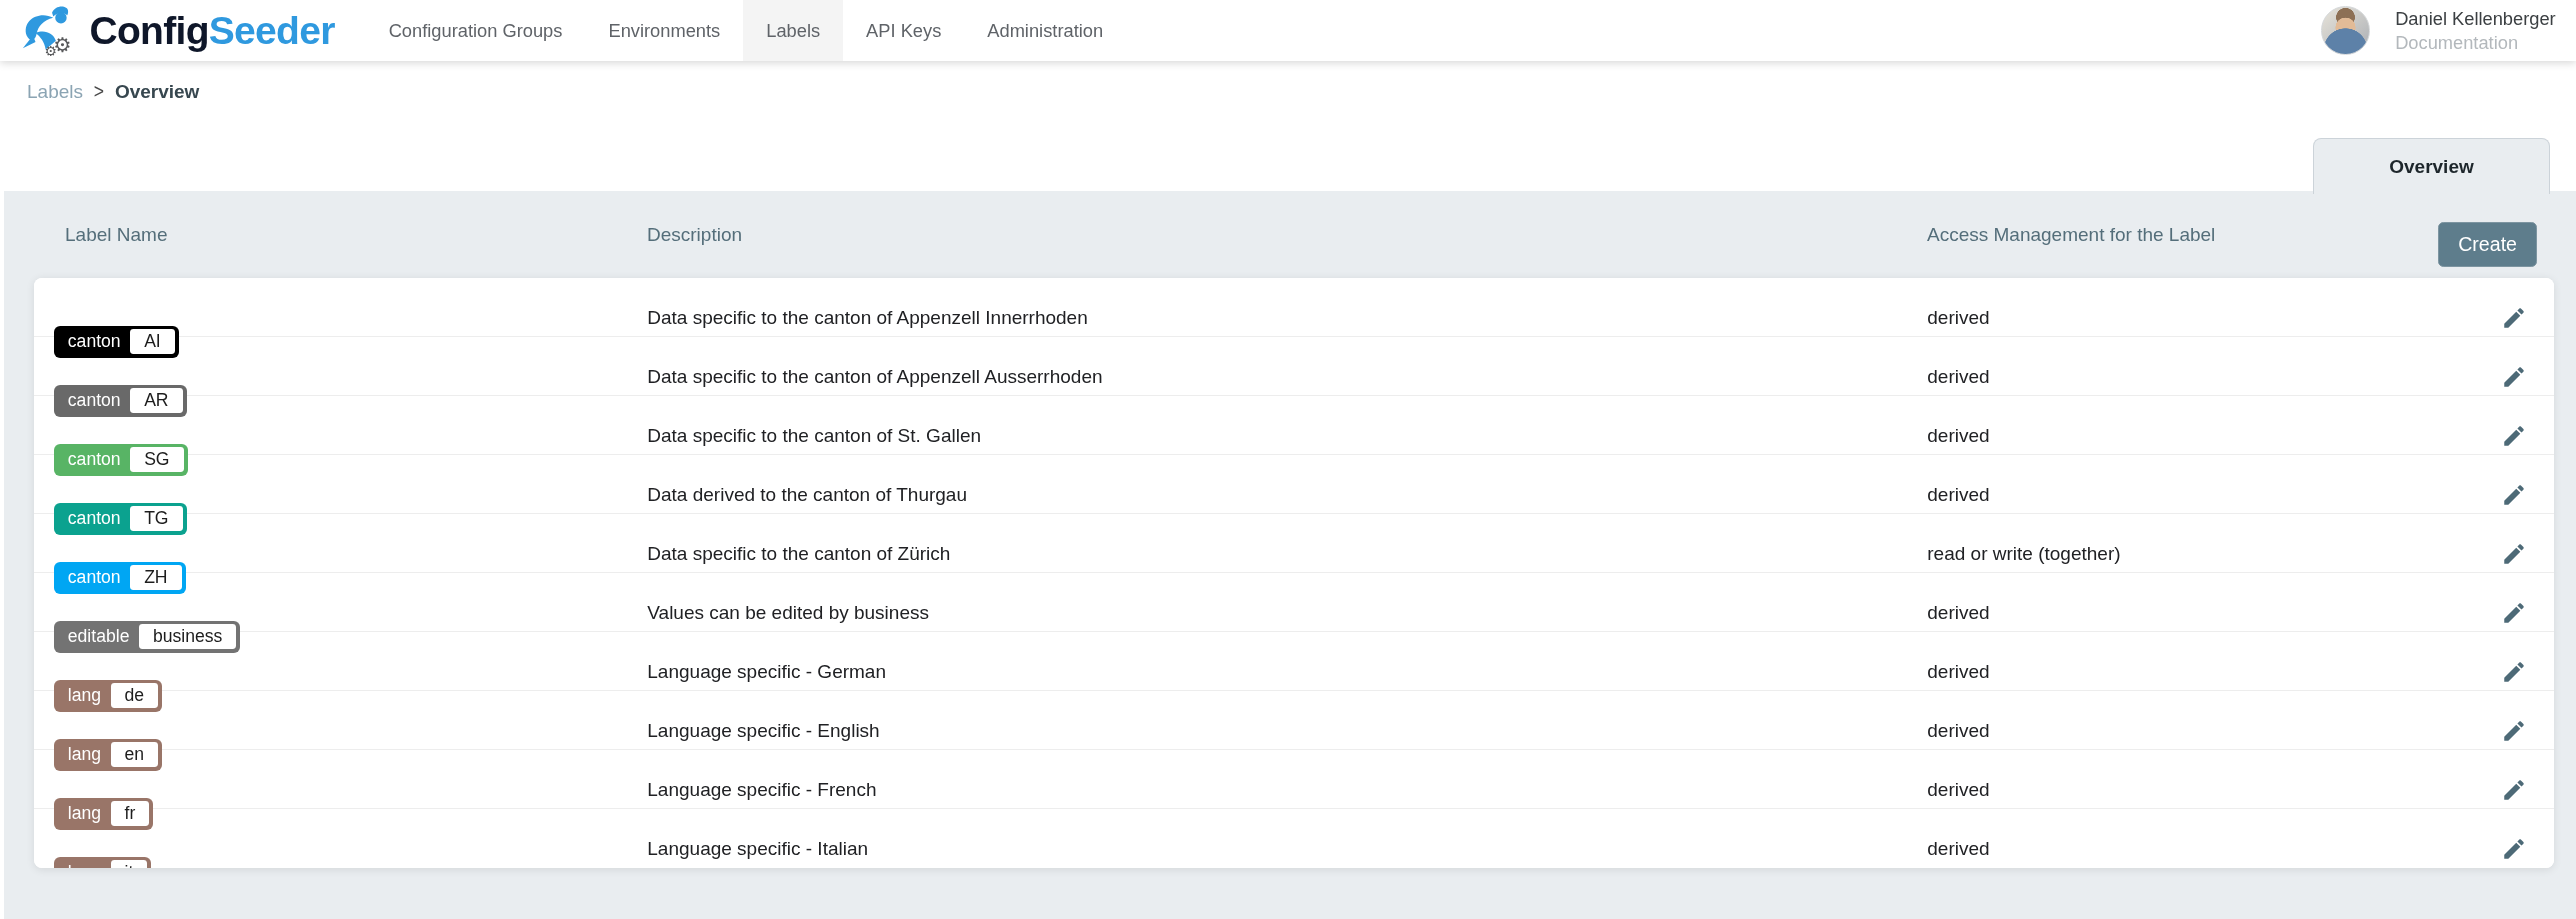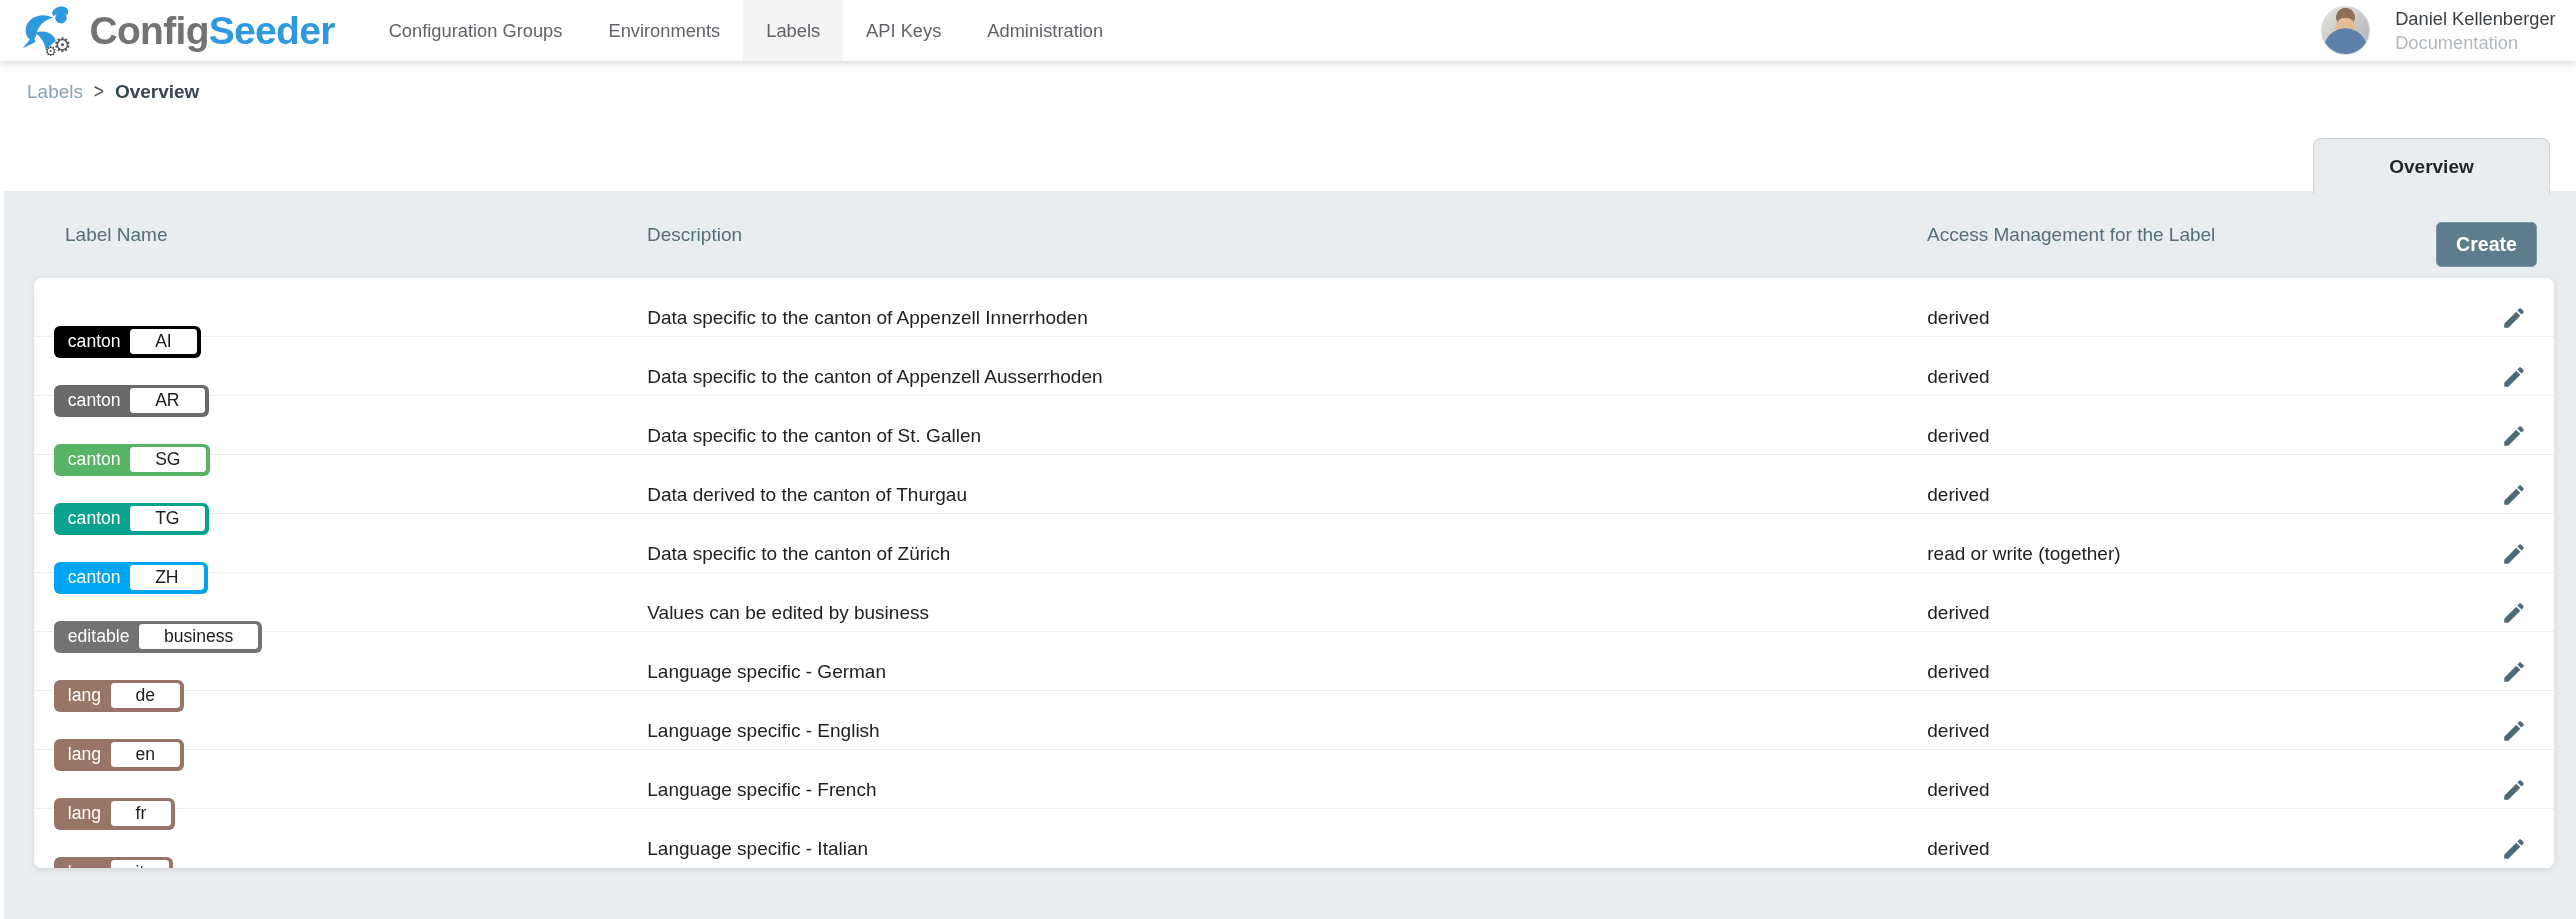--- a/index.html
+++ b/index.html
@@ -16,21 +16,21 @@
   .header {
     height:61px; background:#fff;
     display:flex; align-items:stretch;
     padding-left:19px;
     position:relative; z-index:3;
     box-shadow:0 2px 8.1px rgba(0,0,0,0.16);
   }
   .logo { display:flex; align-items:center; gap:9.5px; cursor:pointer; }
   .logo svg { display:block; }
   .brand { font-size:39px; font-weight:bold; letter-spacing:-0.7px; white-space:nowrap; }
-  .brand .b1 { color:#737373;margin-top:42px; }
+  .brand .b1 { color:#0f172a;margin-top:42px; }
   .brand .b2 { color:#2f99df; }
 
   nav { display:flex; margin-left:31px;justify-content:space-between; }
   .nav-item {
     display:flex; align-items:center;
     padding:0 23px; font-size:18.3px; color:#5f6368;
     cursor:pointer; white-space:nowrap;
   }
   .nav-item.active { background:#f4f4f4; }
 
@@ -79,21 +79,21 @@
   .thead {
     display:grid; grid-template-columns:582px 1280px 1fr 95px;
     margin:0 26px 0 30px; padding-left:31px;
     height:87px; align-items:center;
     font-size:19px; color:#546e7a;
   }
   .create {
     position:absolute; top:31px; right:43px;
     height:45px; padding:0 19px;
     background:#5e7d8c; border:0.7px solid #7d95a1; border-radius:5.4px;
-    color:#fff; font-size:19.6px; font-family:inherit; cursor:pointer;font-weight:bold;
+    color:#fff; font-size:19.6px; font-family:inherit; cursor:pointer;
   }
 
   
   .card {
     margin:0 26px 0 30px;
     background:#fff; border-radius:8.1px;
     box-shadow:0 1.4px 8.1px rgba(0,0,0,0.09);
     overflow:hidden;
   }
   .row {
@@ -105,21 +105,21 @@
   }
   .row:last-child { border-bottom:none; }
 
   .badge {
     display:inline-flex; align-items:center; gap:9.5px;
     border-radius:6.1px; padding:3.4px 4.1px 3.4px 13.5px;
     color:#fff; font-size:17.6px; white-space:nowrap;margin-top:48px;
   }
   .bval {
     background:#fff; color:#1d1d1d;
-    border-radius:3.4px; padding:2px 25px;
+    border-radius:3.4px; padding:2px 14px;
   }
   .cell-desc, .cell-access { font-size:19px; color:#202124; }
   .cell-edit { display:flex; justify-content:flex-end; padding-right:6.8px; }
   .pencil { width:26px; height:26px; fill:#4d6a77; cursor:pointer; }
 </style>
 </head>
 <body>
 
 <header class="header">
   <div class="logo">

